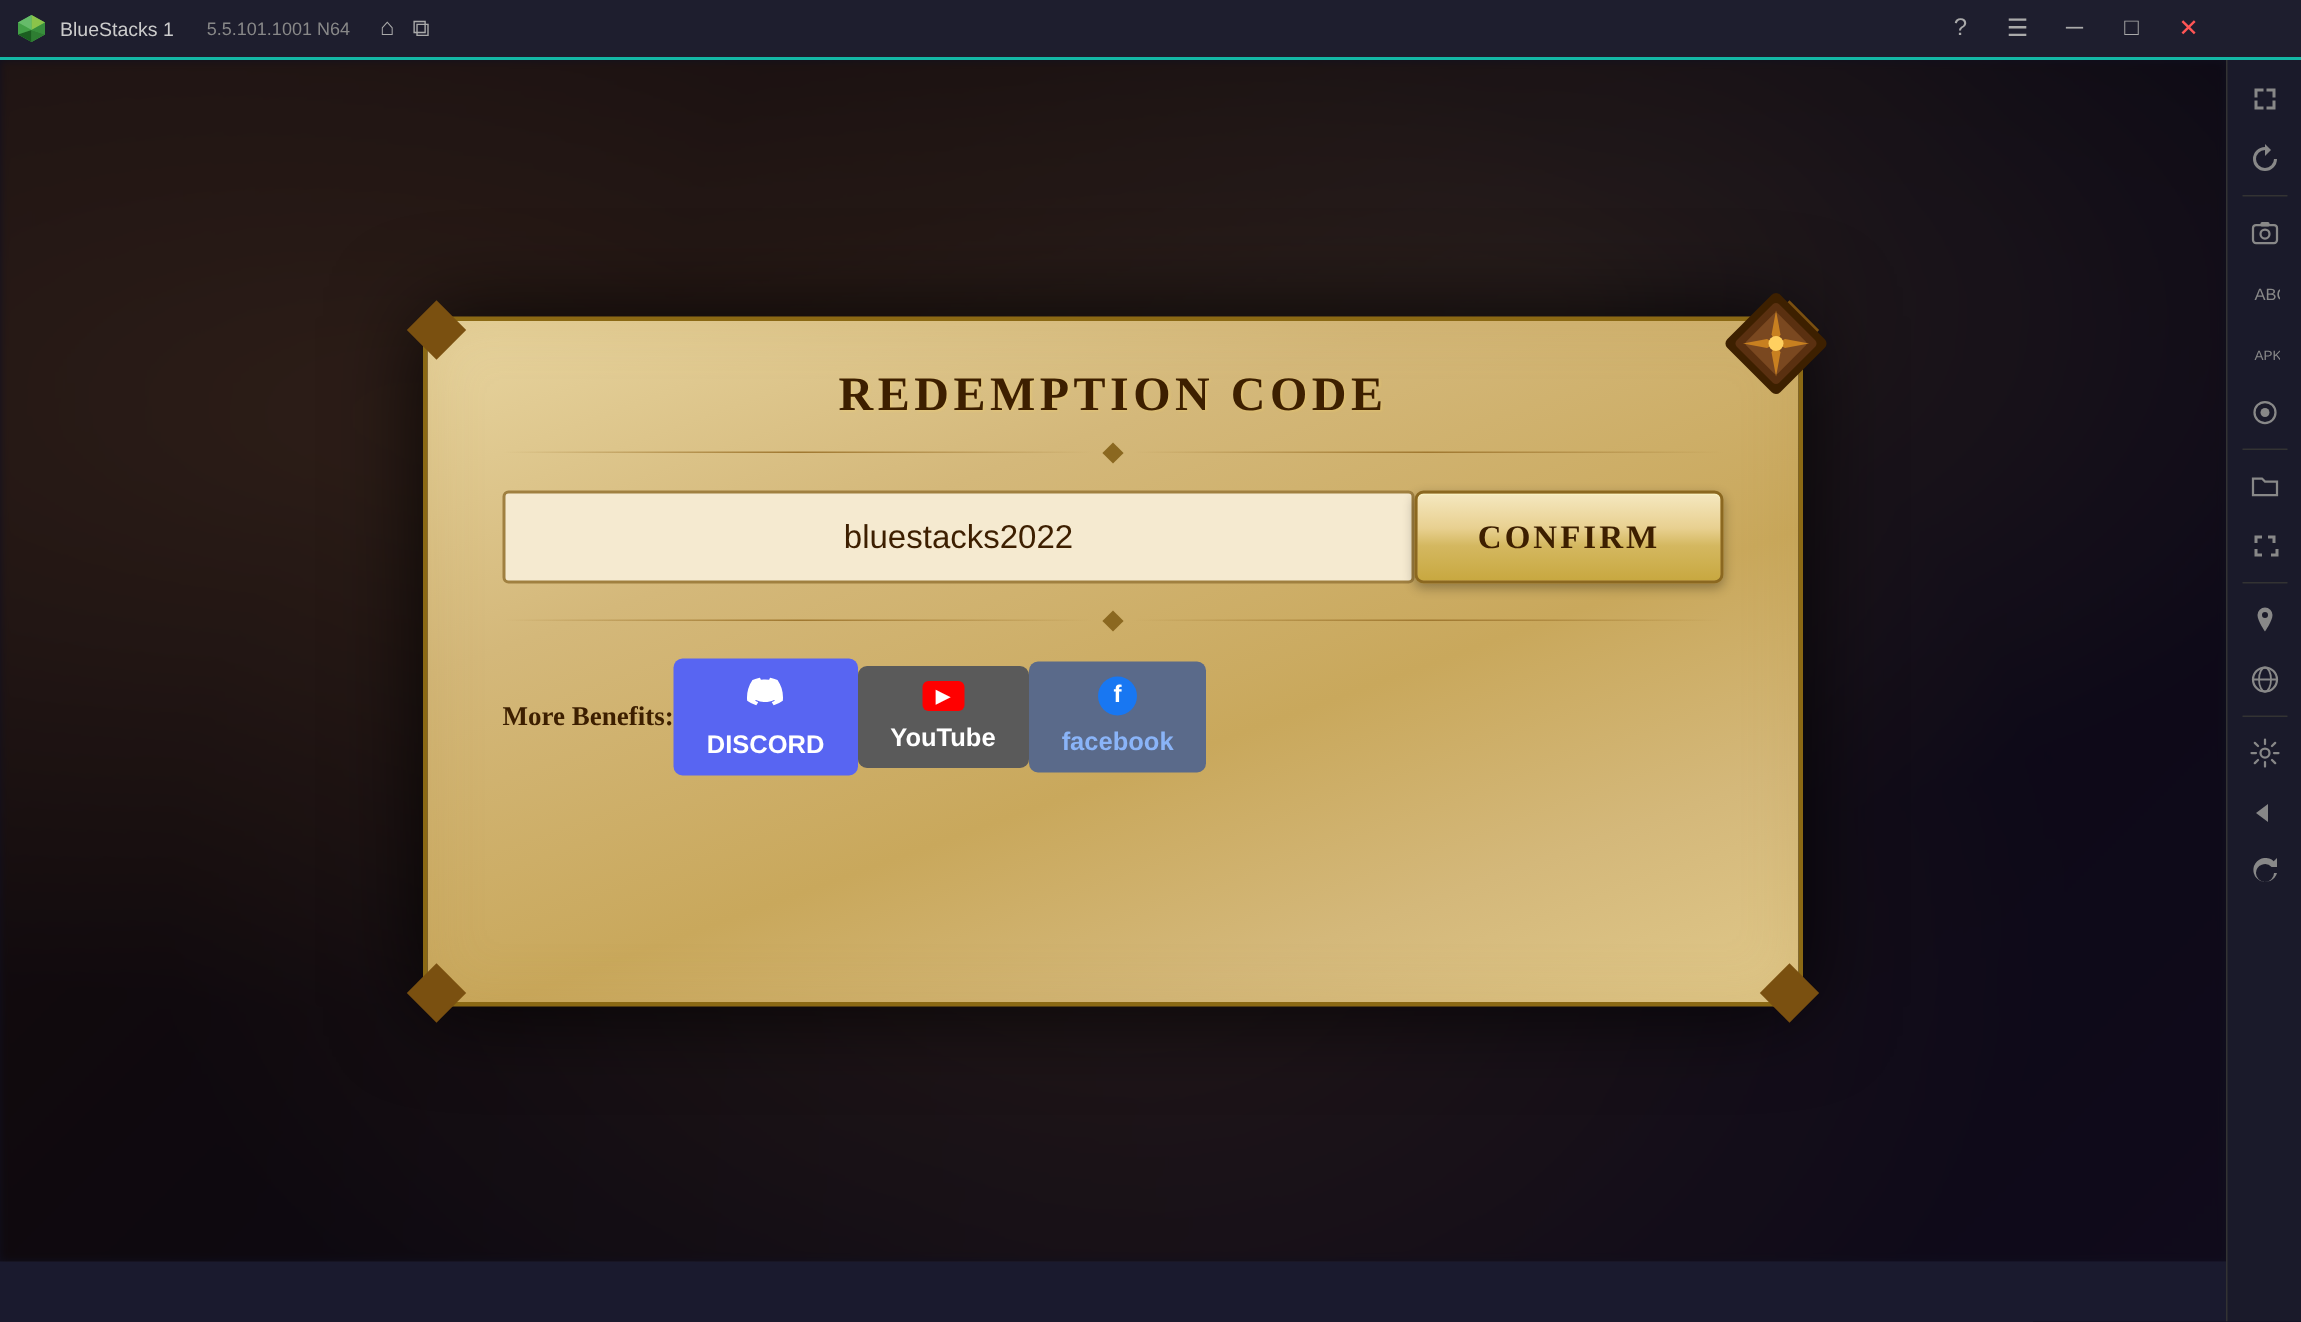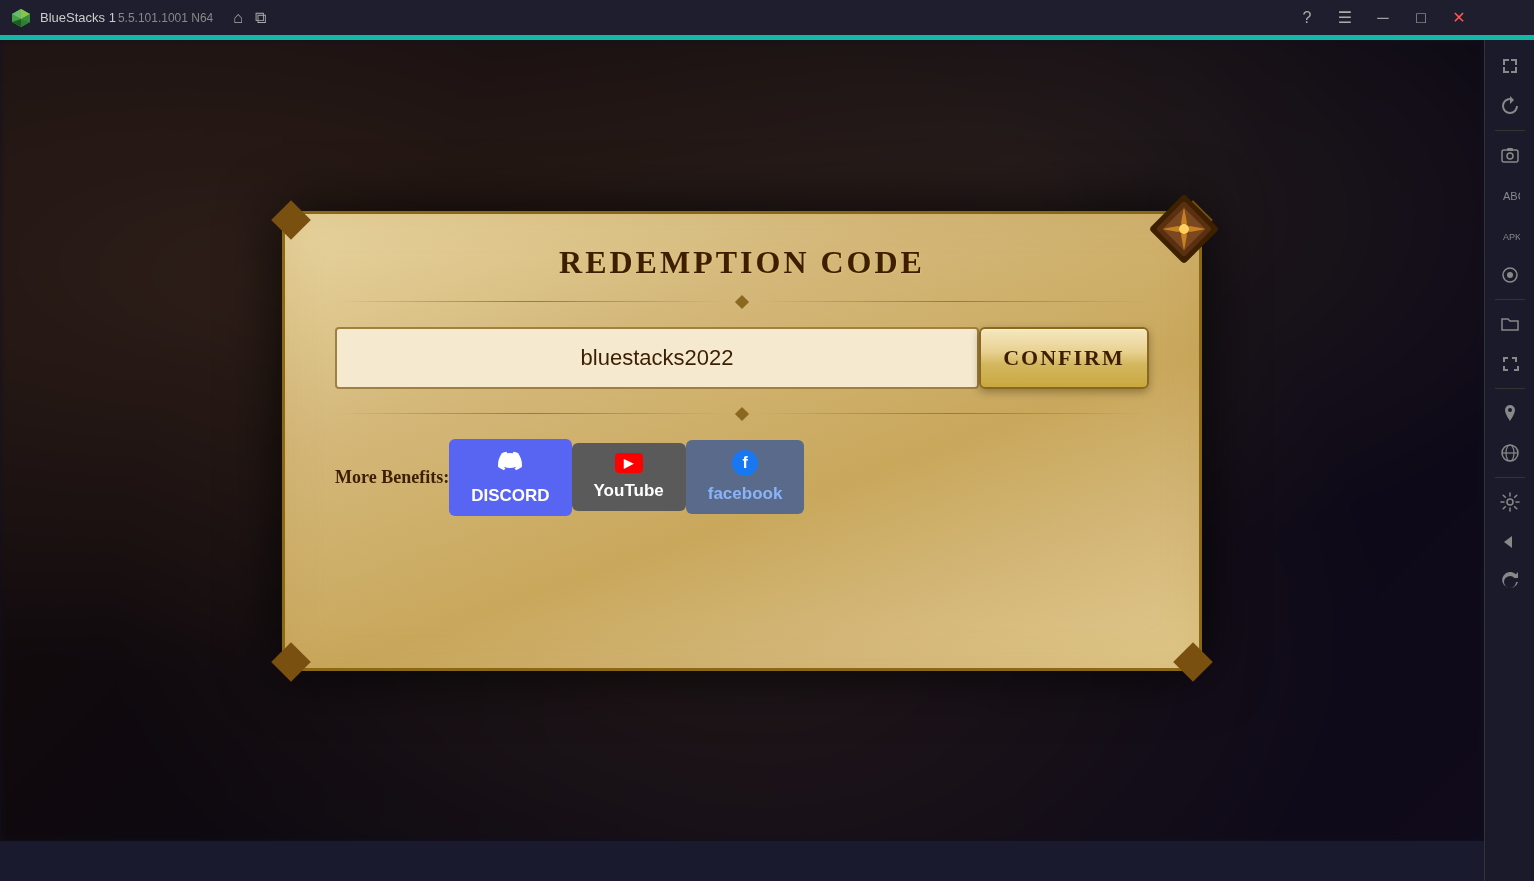--- a/index.html
+++ b/index.html
@@ -12,21 +12,21 @@
     }
 
     
     .title-bar {
       width: 100%;
       height: 40px;
       background: #1e1e2e;
       display: flex;
       align-items: center;
       padding: 0 10px;
-      border-bottom: 5px solid #14b8a6;
+      border-bottom: 2px solid #14b8a6;
       position: relative;
       z-index: 100;
     }
     .title-bar-logo {
       width: 22px;
       height: 22px;
       margin-right: 8px;
       display: flex;
       align-items: center;
       justify-content: center;
@@ -221,21 +221,21 @@
       border-radius: 4px;
       font-size: 22px;
       text-align: center;
       color: #3d1f00;
       font-family: 'Arial', sans-serif;
       padding: 0 20px;
       outline: none;
     }
 
     .confirm-btn {
-      width: 170px;
+      width: 206px;
       height: 62px;
       background: linear-gradient(to bottom, #f5e8c0 0%, #e8d090 40%, #d4b860 60%, #c8a840 100%);
       border: 2.5px solid #8b6820;
       border-radius: 6px;
       font-size: 22px;
       font-weight: 900;
       color: #3d1f00;
       cursor: pointer;
       letter-spacing: 2px;
       font-family: 'Georgia', serif;
@@ -318,21 +318,21 @@
       <polygon points="11,2 20,7 20,15 11,20 2,15 2,7" fill="#4CAF50"></polygon>
       <polygon points="11,2 20,7 11,12" fill="#8BC34A"></polygon>
       <polygon points="11,12 20,7 20,15" fill="#388E3C"></polygon>
       <polygon points="11,12 20,15 11,20" fill="#2E7D32"></polygon>
       <polygon points="2,7 11,12 11,2" fill="#66BB6A"></polygon>
       <polygon points="2,7 11,12 2,15" fill="#43A047"></polygon>
       <polygon points="2,15 11,12 11,20" fill="#1B5E20"></polygon>
     </svg>
   </div>
   <span class="title-bar-text">BlueStacks 1</span>
-  <span class="title-bar-text" style="margin-left:2px; color:#888; font-size:12px;">5.5.101.1001 N64</span>
+  <span class="title-bar-text" style="margin-left:22px; color:#888; font-size:12px;">5.5.101.1001 N64</span>
 
   <div class="title-bar-icons">
     <span class="title-bar-icon">⌂</span>
     <span class="title-bar-icon">⧉</span>
   </div>
 
   <div class="title-bar-controls">
     <div class="title-ctrl-btn">?</div>
     <div class="title-ctrl-btn">☰</div>
     <div class="title-ctrl-btn">─</div>

